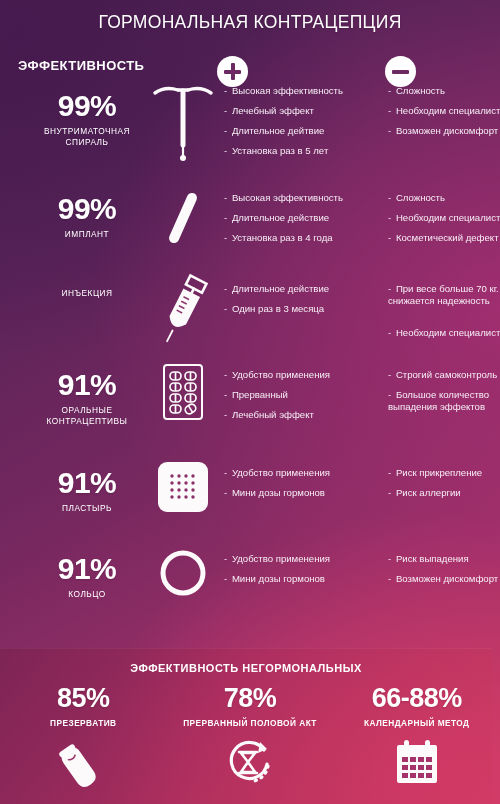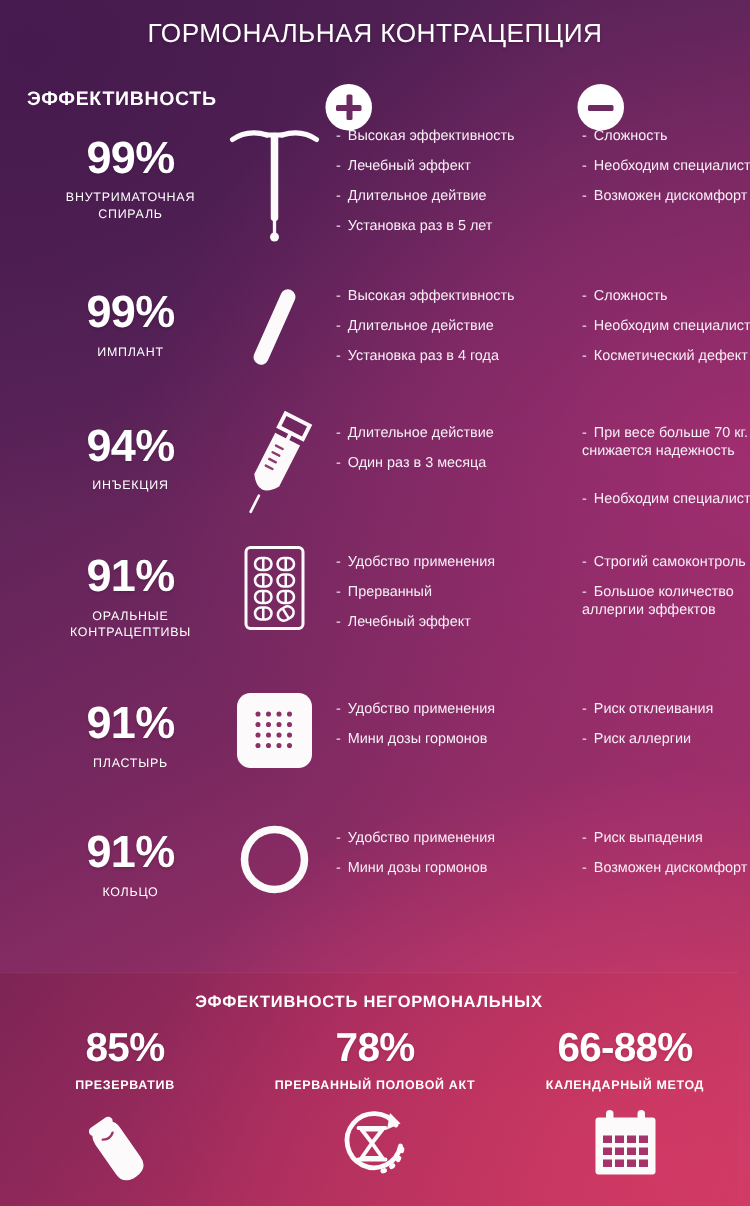--- a/index.html
+++ b/index.html
@@ -261,21 +261,20 @@
       </div>
       <div class="cons">
         <div class="bullet"><span class="dash">-</span> <span>Сложность</span></div>
         <div class="bullet"><span class="dash">-</span> <span>Необходим специалист</span></div>
         <div class="bullet"><span class="dash">-</span> <span>Косметический дефект</span></div>
       </div>
     </div>
 
     <div class="row row-inject">
       <div class="stat">
-        <div class="pct">94%</div>
         <div class="mlabel">Инъекция</div>
       </div>
       <div class="icon-cell">
         <svg width="62" height="78" viewBox="0 0 62 78">
           <g transform="rotate(27 31 39)" fill="none" stroke="#fdfafc" stroke-width="2.6" stroke-linecap="round">
             <rect x="22" y="5" width="18" height="10"></rect>
             <path d="M31 15 L31 21"></path>
             <path d="M23 21 L39 21 L39 50 Q31 62 23 50 Z" fill="#fdfafc"></path>
             <path d="M31 62 L31 74" stroke-width="1.8"></path>
             <path d="M26 27 L31 27 M26 32 L31 32 M26 37 L31 37 M26 42 L31 42" stroke="#8d3a6e" stroke-width="1.6"></path>
@@ -324,21 +323,21 @@
         </svg>
       </div>
       <div class="pros">
         <div class="bullet"><span class="dash">-</span> <span>Удобство применения</span></div>
         <div class="bullet"><span class="dash">-</span> <span>Прерванный</span></div>
         <div class="bullet"><span class="dash">-</span> <span>Лечебный эффект</span></div>
       </div>
       <div class="cons">
         <div class="bullet"><span class="dash">-</span> <span>Строгий самоконтроль</span></div>
         <div class="bullet"><span class="dash">-</span> <span>Большое количество
-аллергии  эффектов</span></div>
+выпадения  эффектов</span></div>
       </div>
     </div>
 
     <div class="row row-patch">
       <div class="stat">
         <div class="pct">91%</div>
         <div class="mlabel">Пластырь</div>
       </div>
       <div class="icon-cell">
         <svg width="50" height="50" viewBox="0 0 50 50">
@@ -361,21 +360,21 @@
               <circle cx="28" cy="35" r="1.7"></circle>
               <circle cx="35" cy="35" r="1.7"></circle>
           </g>
         </svg>
       </div>
       <div class="pros">
         <div class="bullet"><span class="dash">-</span> <span>Удобство применения</span></div>
         <div class="bullet"><span class="dash">-</span> <span>Мини дозы гормонов</span></div>
       </div>
       <div class="cons">
-        <div class="bullet"><span class="dash">-</span> <span>Риск отклеивания</span></div>
+        <div class="bullet"><span class="dash">-</span> <span>Риск прикрепление</span></div>
         <div class="bullet"><span class="dash">-</span> <span>Риск аллергии</span></div>
       </div>
     </div>
 
     <div class="row row-ring">
       <div class="stat">
         <div class="pct">91%</div>
         <div class="mlabel">Кольцо</div>
       </div>
       <div class="icon-cell">

